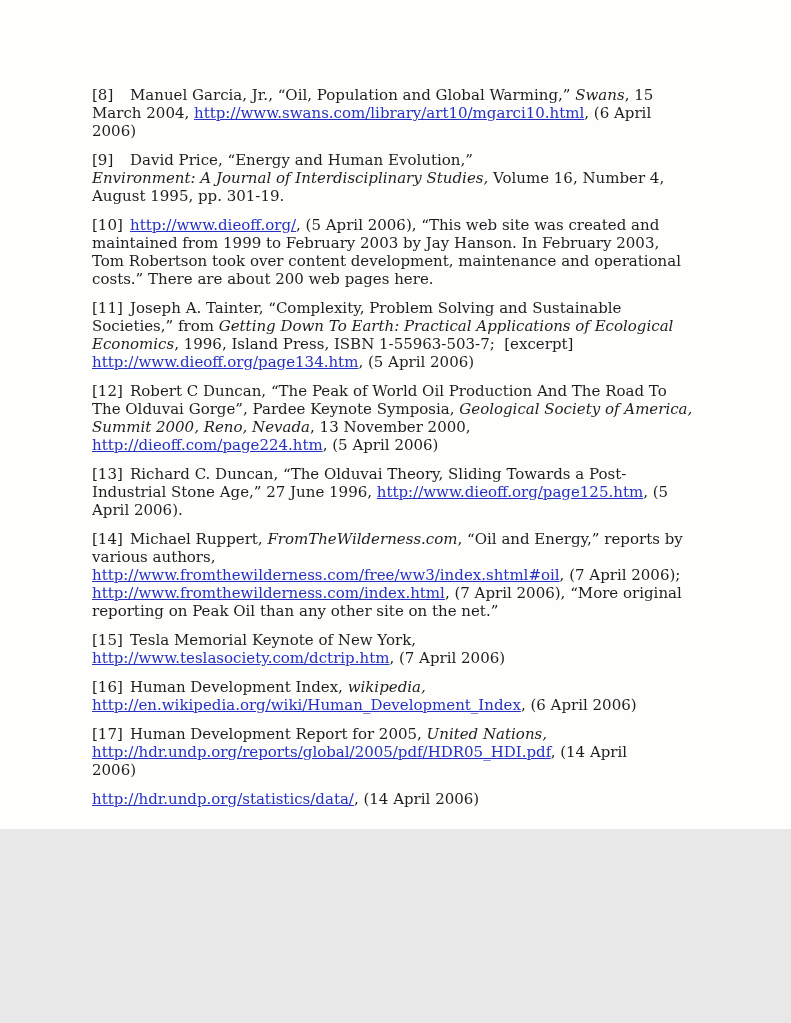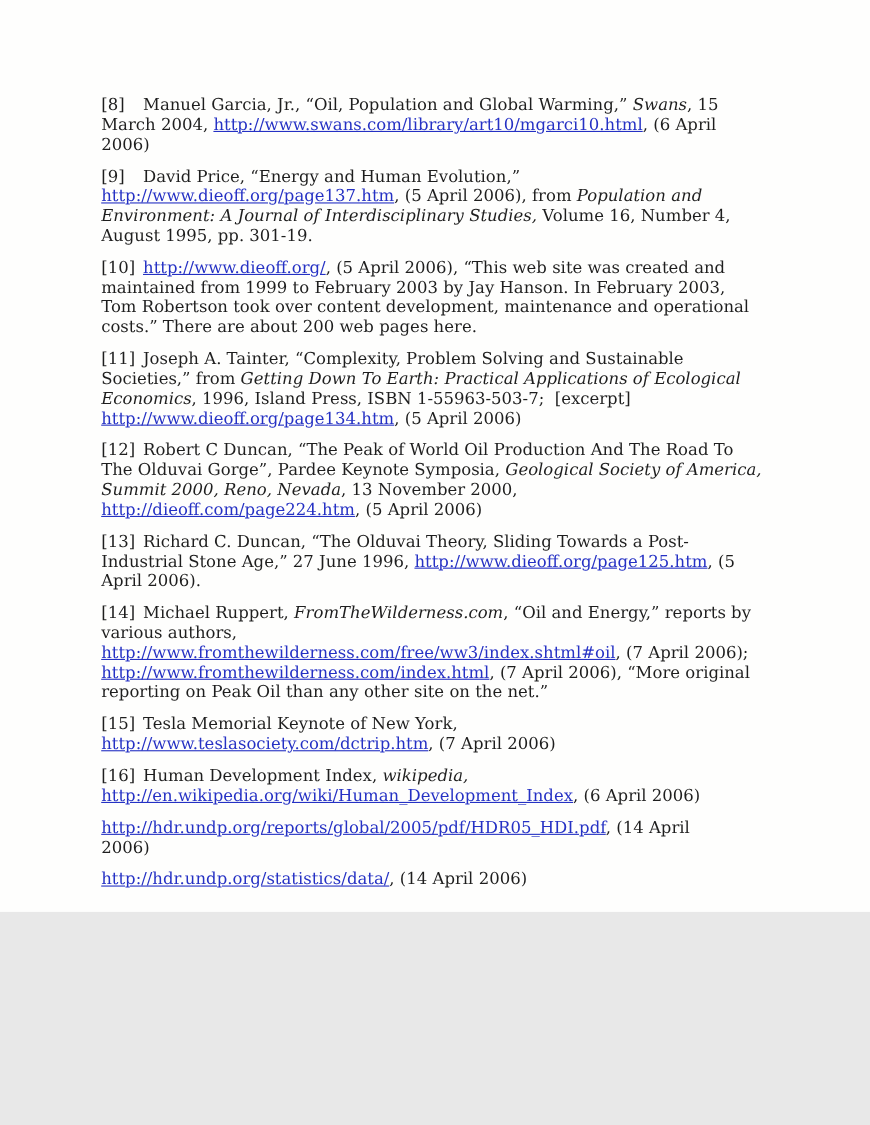--- a/index.html
+++ b/index.html
@@ -56,21 +56,20 @@
 <div class="page">
   <div class="content">
 
   <div class="ref">
         <div class="line"><span class="ref-num">[8]</span><span>Manuel Garcia, Jr., “Oil, Population and Global Warming,” </span><span class="it">Swans</span><span>, 15</span></div>
         <div class="line"><span>March 2004, </span><a class="ref-link" href="#">http://www.swans.com/library/art10/mgarci10.html</a><span>, (6 April</span></div>
         <div class="line"><span>2006)</span></div>
       </div>
       <div class="ref">
         <div class="line"><span class="ref-num">[9]</span><span>David Price, “Energy and Human Evolution,”</span></div>
-        <div class="line"><a class="ref-link" href="#">http://www.dieoff.org/page137.htm</a><span>, (5 April 2006), from </span><span class="it">Population and</span></div>
         <div class="line"><span class="it">Environment: A Journal of Interdisciplinary Studies,</span><span> Volume 16, Number 4,</span></div>
         <div class="line"><span>August 1995, pp. 301-19.</span></div>
       </div>
       <div class="ref">
         <div class="line"><span class="ref-num">[10]</span><a class="ref-link" href="#">http://www.dieoff.org/</a><span>, (5 April 2006), “This web site was created and</span></div>
         <div class="line"><span>maintained from 1999 to February 2003 by Jay Hanson. In February 2003,</span></div>
         <div class="line"><span>Tom Robertson took over content development, maintenance and operational</span></div>
         <div class="line"><span>costs.” There are about 200 web pages here.</span></div>
       </div>
       <div class="ref">
@@ -99,20 +98,21 @@
       </div>
       <div class="ref">
         <div class="line"><span class="ref-num">[15]</span><span>Tesla Memorial Keynote of New York,</span></div>
         <div class="line"><a class="ref-link" href="#">http://www.teslasociety.com/dctrip.htm</a><span>, (7 April 2006)</span></div>
       </div>
       <div class="ref">
         <div class="line"><span class="ref-num">[16]</span><span>Human Development Index, </span><span class="it">wikipedia,</span></div>
         <div class="line"><a class="ref-link" href="#">http://en.wikipedia.org/wiki/Human_Development_Index</a><span>, (6 April 2006)</span></div>
       </div>
       <div class="ref">
+        <div class="line"><span class="ref-num">[17]</span><span>Human Development Report for 2005, </span><span class="it">United Nations,</span></div>
         <div class="line"><a class="ref-link" href="#">http://hdr.undp.org/reports/global/2005/pdf/HDR05_HDI.pdf</a><span>, (14 April</span></div>
         <div class="line"><span>2006)</span></div>
       </div>
       <div class="ref">
         <div class="line"><a class="ref-link" href="#">http://hdr.undp.org/statistics/data/</a><span>, (14 April 2006)</span></div>
       </div>
     </div>
   <div class="folio-wrap" id="folio-wrap" style="top: 958px;">
     <span>26</span>
   </div>

